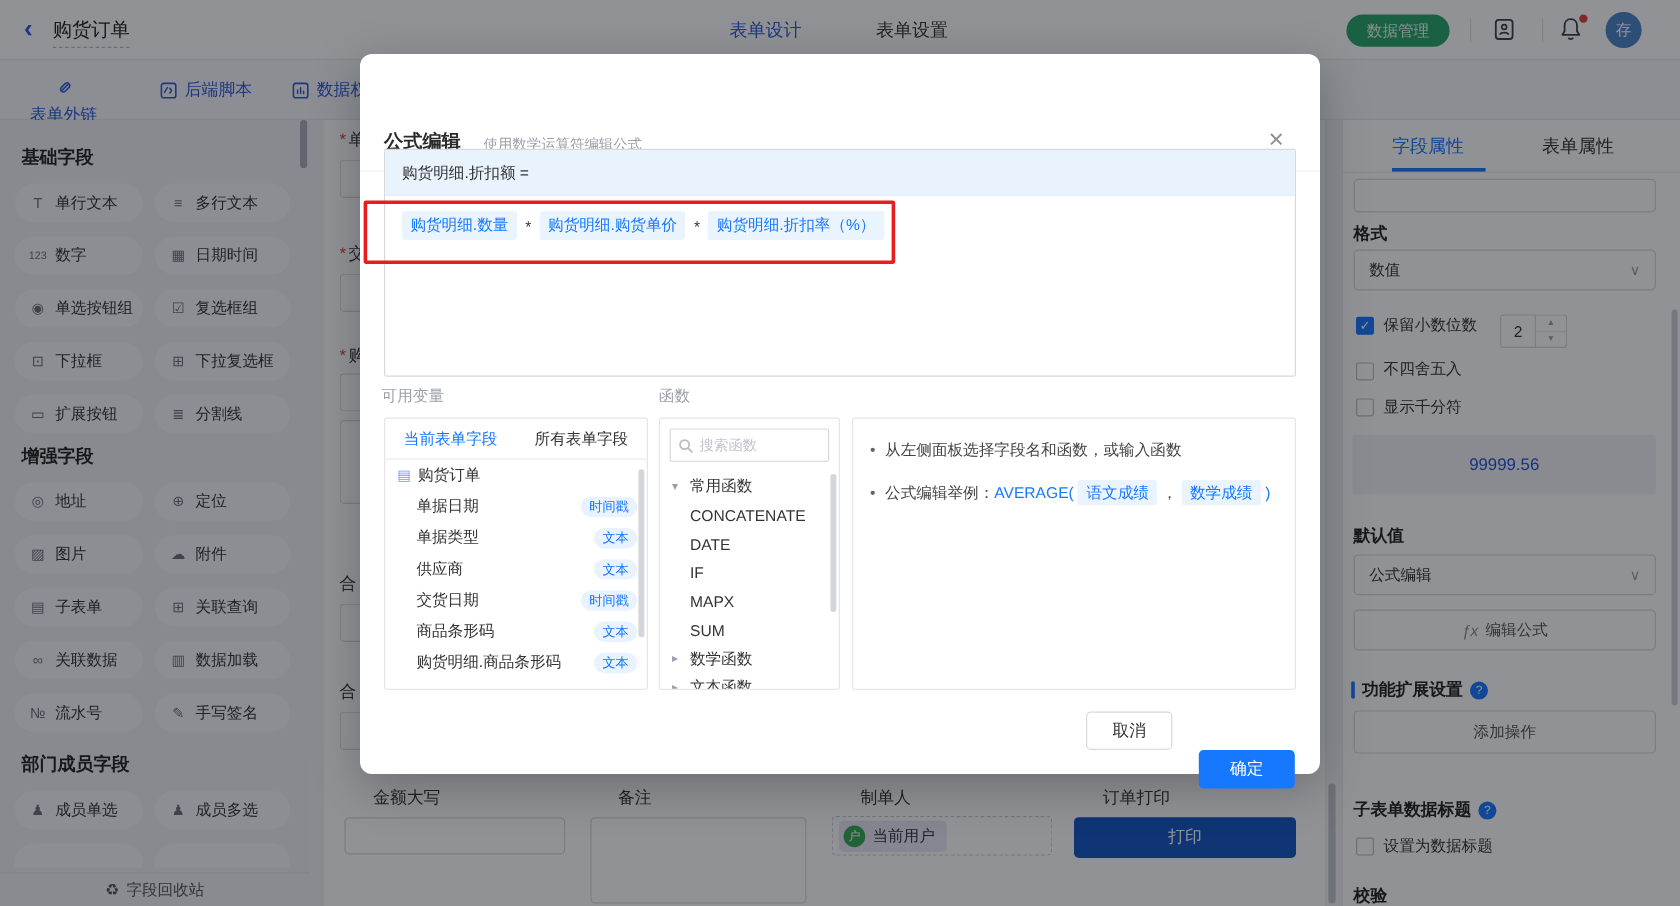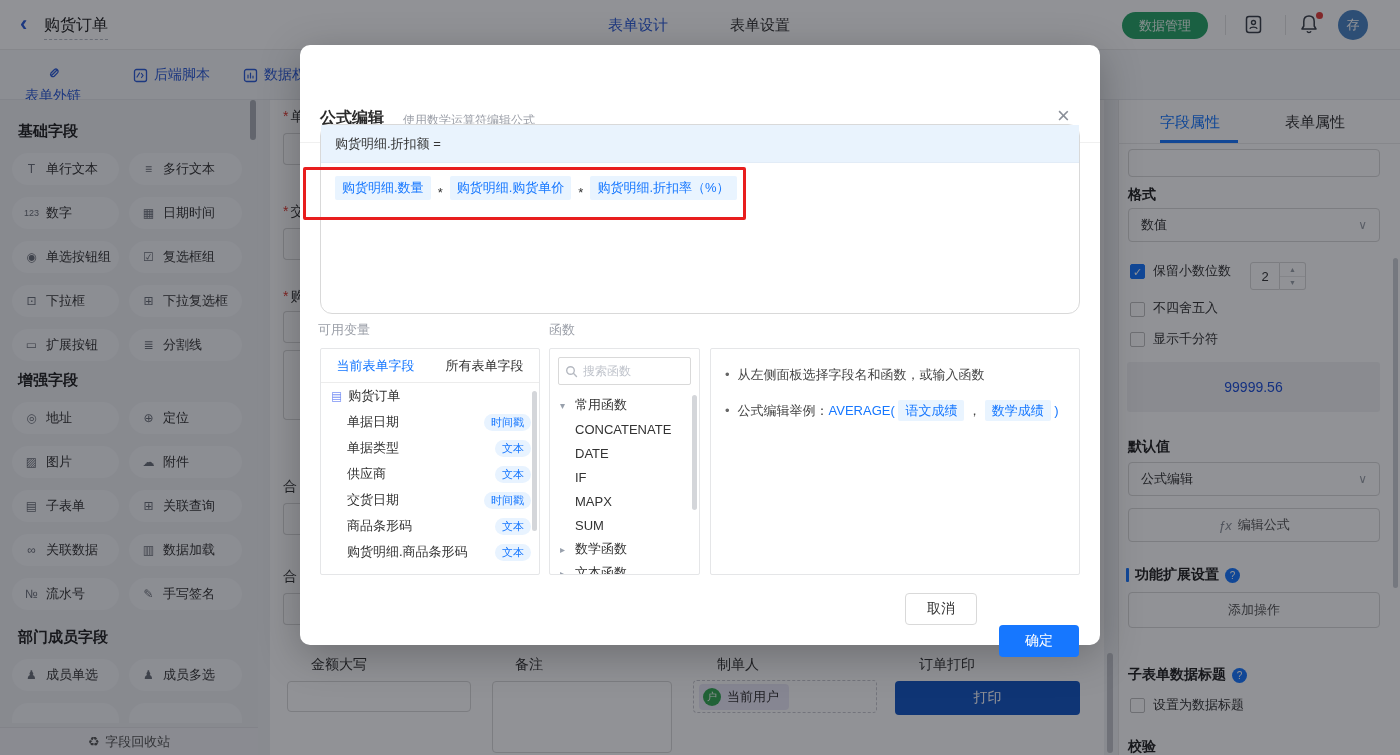--- a/index.html
+++ b/index.html
@@ -96,24 +96,24 @@
   
   #dim { left:0; top:0; width:1400px; height:755px; background:rgba(10,14,22,0.45); z-index:50; }
 
   
   #modal { left:300px; top:45px; width:800px; height:600px; background:#fff; border-radius:10px; z-index:100;
     box-shadow:0 10px 40px rgba(0,0,0,0.25); }
   .modal-title { left:20px; top:63px; font-size:16px; font-weight:bold; color:#2a2a2a; }
   .modal-subtitle { left:103px; top:67px; font-size:12px; color:#9b9fa8; }
   .modal-close { left:757px; top:58px; font-size:22px; color:#8a8f98; cursor:pointer; }
   .modal-divider { left:0; top:97px; width:800px; height:1px; background:#f0f0f0; }
-  .formula-box { left:20px; top:79px; width:760px; height:190px; border:1px solid #d9d9d9; border-radius:12px; background:#fff; }
+  .formula-box { left:20px; top:79px; width:760px; height:190px; border:1px solid #d9d9d9; border-radius:2px; background:#fff; }
   .formula-head { height:38px; background:#e9f3fd; display:flex; align-items:center; padding-left:14px;
     font-size:13px; color:#333; border-bottom:1px solid #e2ecf7; }
-  .formula-body { padding:13px 14px; display:flex; align-items:flex-end; gap:7px; flex-wrap:wrap; }
+  .formula-body { padding:13px 14px; display:flex; align-items:center; gap:7px; flex-wrap:wrap; }
   .token-chip { background:#e9f4ff; color:#1677ff; font-size:13px; padding:3px 7px; border-radius:2px; cursor:pointer; }
   .op { color:#333; font-size:13px; }
   .red-annotation { left:3px; top:122px; width:443px; height:53px; border:3px solid #e81e1e; border-radius:2px; z-index:5; }
   .panel-label { font-size:13px; color:#9b9fa8; }
   .modal-panel { border:1px solid #e5e6e8; border-radius:2px; background:#fff; overflow:hidden; }
   #vars-panel { left:20px; top:303px; width:220px; height:227px; }
   .vars-tabs { height:34px; border-bottom:1px solid #ececec; display:flex; align-items:center; }
   .vars-tab { flex:1; text-align:center; font-size:13px; color:#333; cursor:pointer; }
   .vars-tab.active { color:#1677ff; }
   .tree-row { height:26px; display:flex; align-items:center; gap:6px; padding:0 8px 0 10px; font-size:13px;

